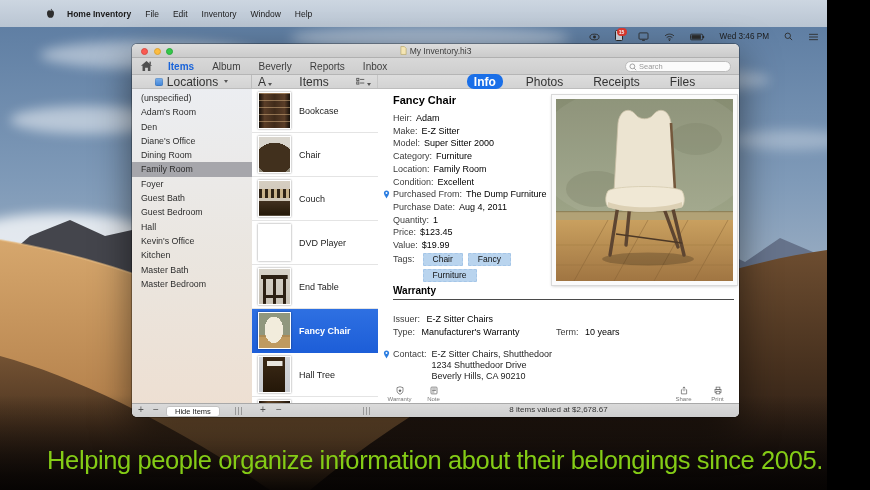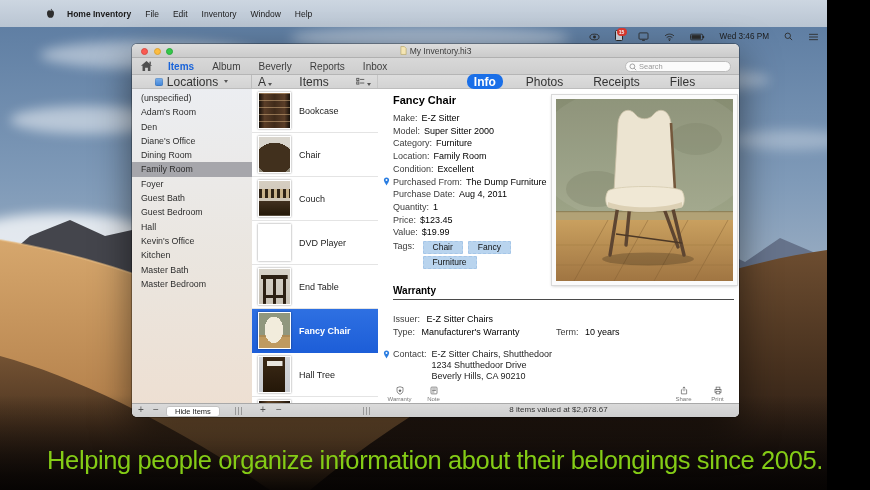--- a/index.html
+++ b/index.html
@@ -357,20 +357,21 @@
               <span class="ilabel">Hall Tree</span>
             </div>
             <div class="irow">
               <div class="thumb t-partial"></div>
             </div>
           </div>
 
         <div id="detail">
           <div class="dtitle">Fancy Chair</div>
           <div id="fields">
+              <div class="frow"><span class="flabel">Heir:</span><span class="fvalue">Adam</span></div>
               <div class="frow"><span class="flabel">Make:</span><span class="fvalue">E-Z Sitter</span></div>
               <div class="frow"><span class="flabel">Model:</span><span class="fvalue">Super Sitter 2000</span></div>
               <div class="frow"><span class="flabel">Category:</span><span class="fvalue">Furniture</span></div>
               <div class="frow"><span class="flabel">Location:</span><span class="fvalue">Family Room</span></div>
               <div class="frow"><span class="flabel">Condition:</span><span class="fvalue">Excellent</span></div>
               <div class="frow"><span class="pin">
                   <svg width="7" height="9" viewBox="0 0 8 10">
                     <path d="M4 0.5 C5.8 0.5 7 1.8 7 3.4 C7 5.4 4 9.5 4 9.5 C4 9.5 1 5.4 1 3.4 C1 1.8 2.2 0.5 4 0.5 Z" fill="#2a7de1"></path>
                     <circle cx="4" cy="3.3" r="1.1" fill="#fff"></circle>
                   </svg>

